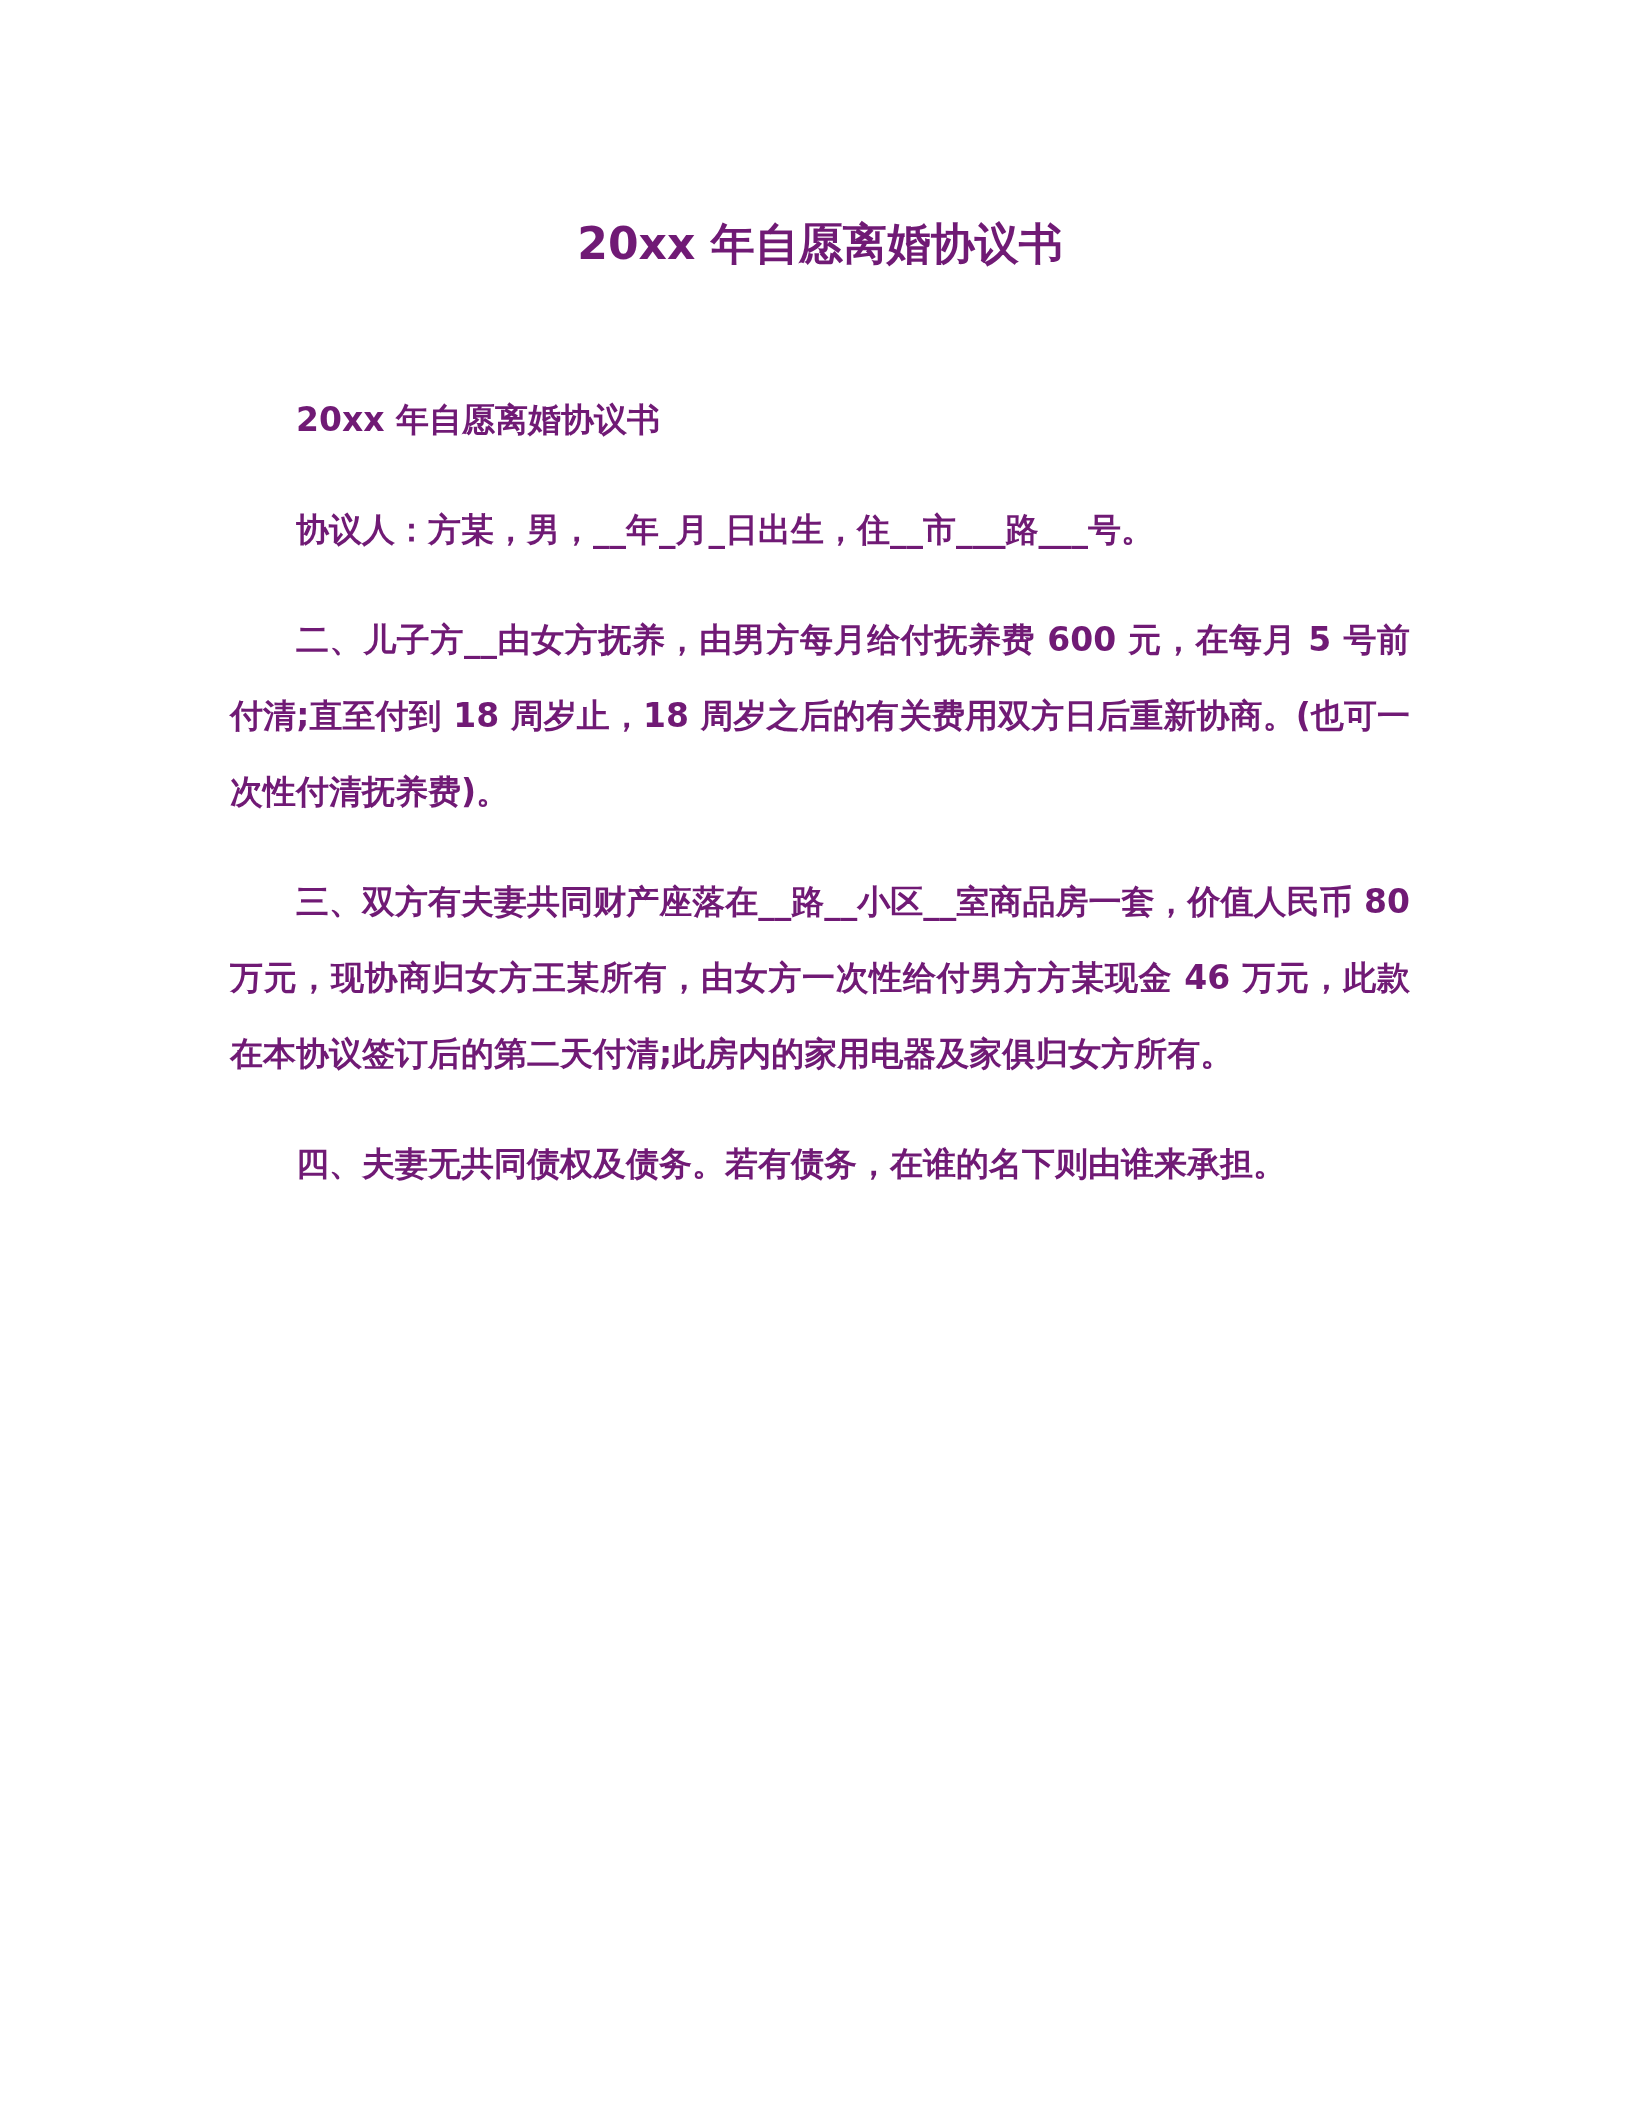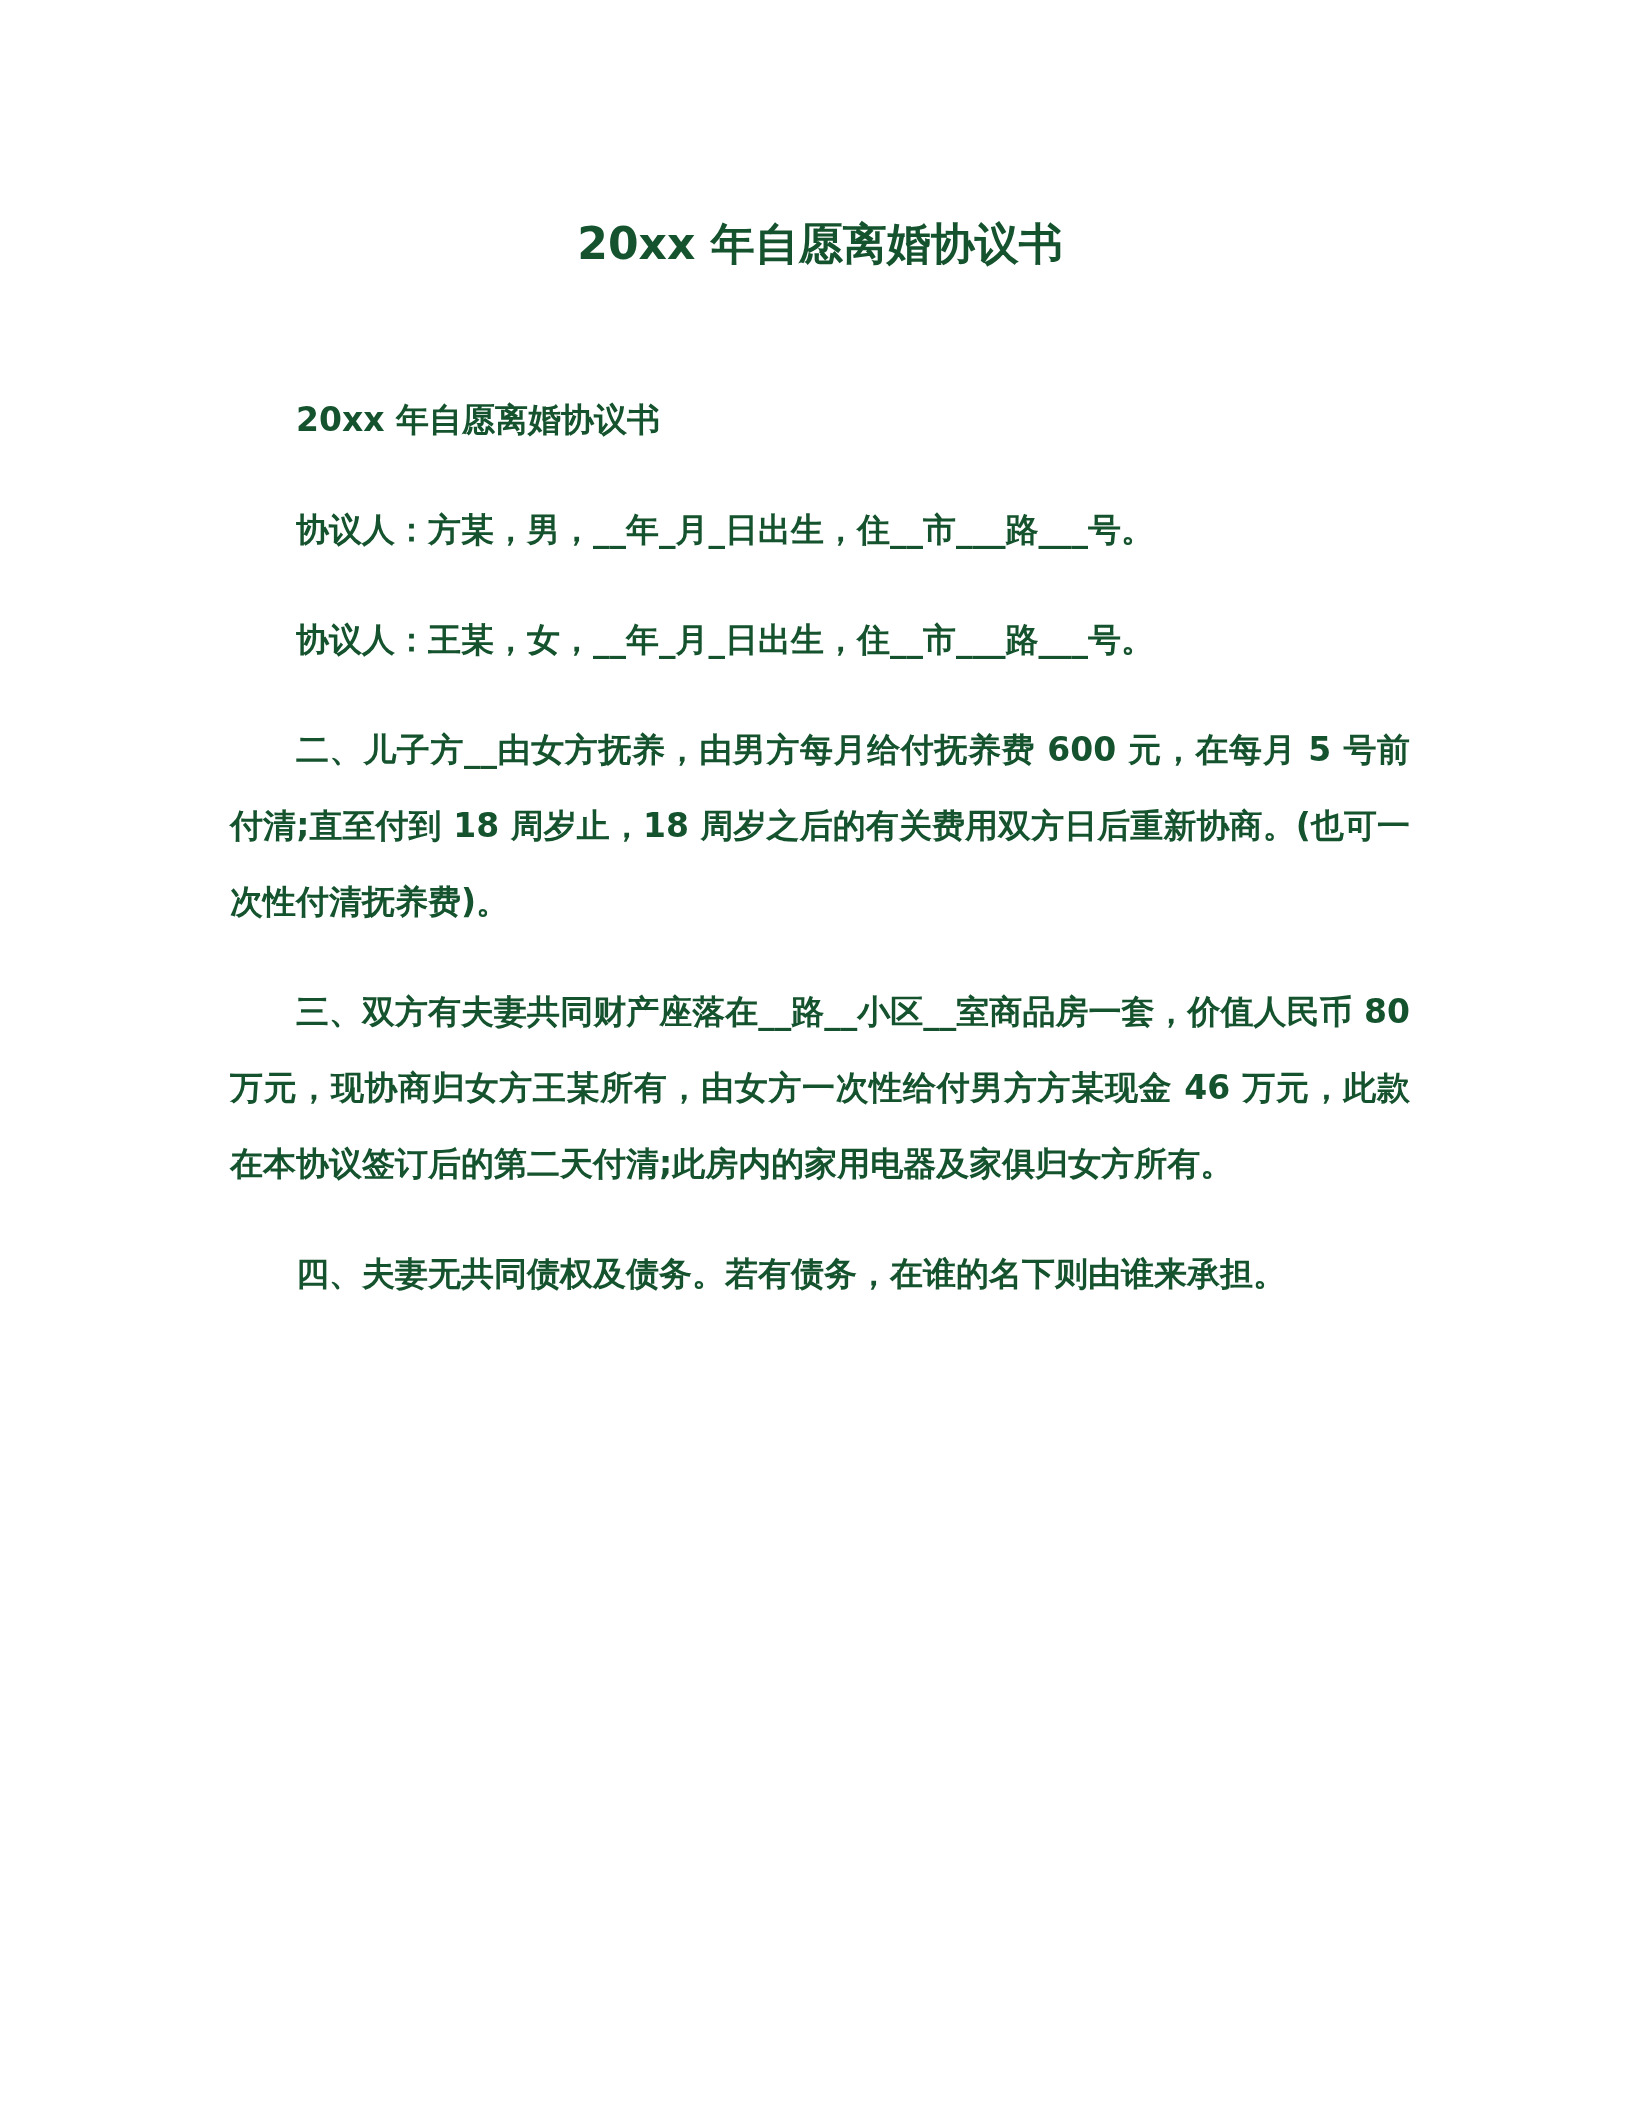--- a/index.html
+++ b/index.html
@@ -5,21 +5,21 @@
   html, body {
     margin: 0;
     padding: 0;
     background: #ffffff;
   }
   .page {
     position: relative;
     width: 1632px;
     height: 1576px;
     background: #ffffff;
-    color: #14532d;
+    color: #701a75;
     font-family: "DejaVu Sans", sans-serif;
     box-sizing: border-box;
     padding: 214px 222px 0 230px;
     overflow: hidden;
   }
   .doc-title {
     font-size: 44px;
     line-height: 60px;
     font-weight: bold;
     text-align: center;
@@ -37,18 +37,17 @@
 </style>
 </head>
 <body>
 
 <div class="page">
   <h1 class="doc-title">20xx 年自愿离婚协议书</h1>
 
   <div class="doc-body">
     <p>20xx 年自愿离婚协议书</p>
     <p>协议人：方某，男，__年_月_日出生，住__市___路___号。</p>
-    <p>协议人：王某，女，__年_月_日出生，住__市___路___号。</p>
     <p>二、儿子方__由女方抚养，由男方每月给付抚养费 600 元，在每月 5 号前付清;直至付到 18 周岁止，18 周岁之后的有关费用双方日后重新协商。(也可一次性付清抚养费)。</p>
     <p>三、双方有夫妻共同财产座落在__路__小区__室商品房一套，价值人民币 80 万元，现协商归女方王某所有，由女方一次性给付男方方某现金 46 万元，此款在本协议签订后的第二天付清;此房内的家用电器及家俱归女方所有。</p>
     <p>四、夫妻无共同债权及债务。若有债务，在谁的名下则由谁来承担。</p>
   </div>
 </div>
 
 </body></html>

